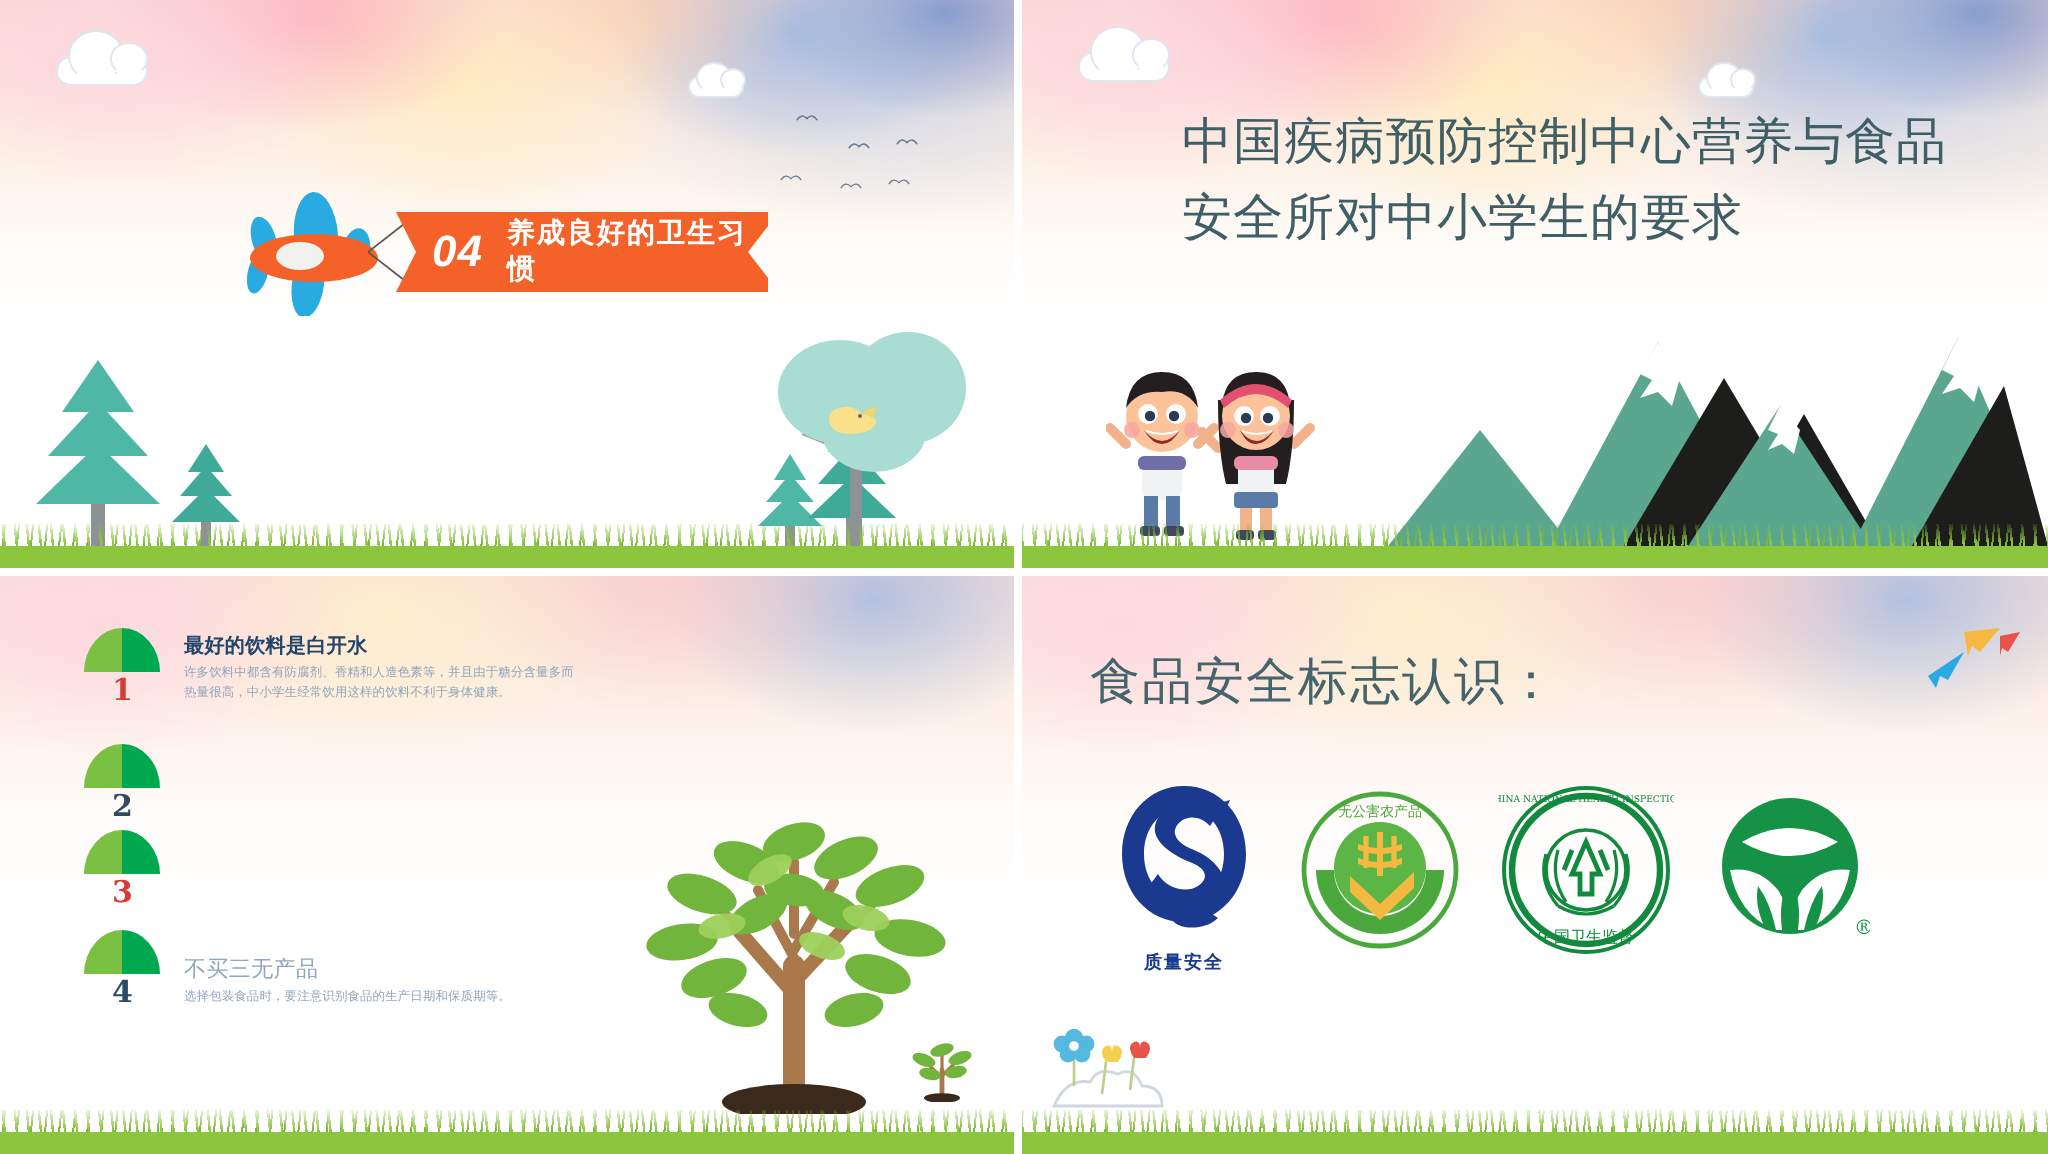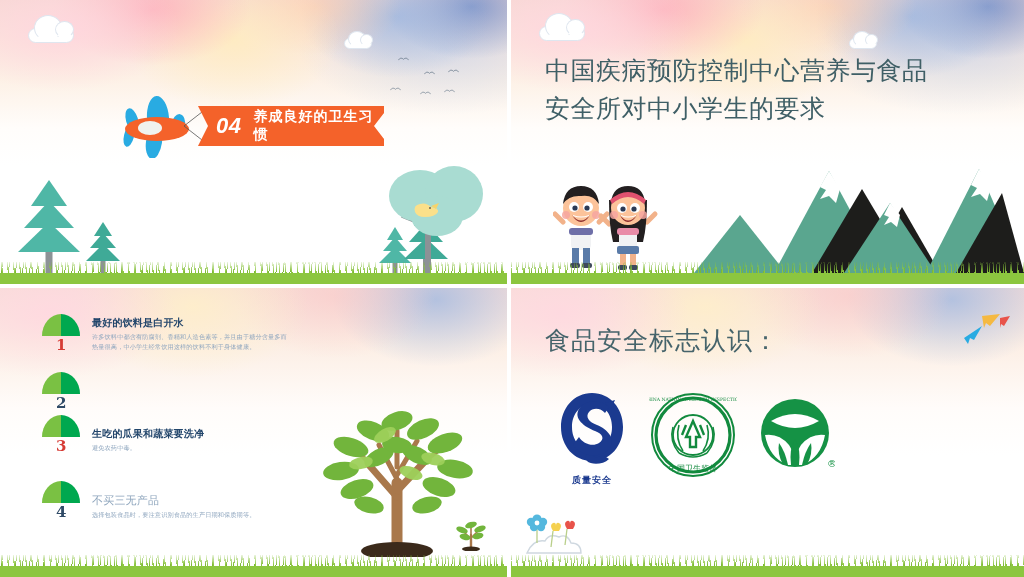--- a/index.html
+++ b/index.html
@@ -94,21 +94,21 @@
   .round-tree{position:absolute;}
   .round-tree .canopy{position:absolute;border-radius:50%;background:#a9dcd2;}
   .round-tree .stick{position:absolute;background:#8c9296;}
 
   
   .title2{
     position:absolute;left:36px;top:52px;right:24px;
     color:#3f5f66;font-size:25px;line-height:1.5;letter-spacing:.5px;
     font-family:"DejaVu Sans","Liberation Sans",sans-serif;
   }
-  .title2 .ln{display:block;}
+  .title2 .ln{display:block;margin-left:46px;}
 
   
   .kids{position:absolute;left:44px;bottom:14px;width:116px;height:92px;}
 
   
   .mtns{position:absolute;right:0;bottom:11px;width:330px;height:110px;}
 
   
   .list{position:absolute;left:42px;top:28px;width:250px;}
   .item{position:relative;margin-bottom:21px;display:flex;gap:4px;}
@@ -362,24 +362,20 @@
       </div>
 
       <div class="item" style="margin-bottom:28px;">
         <div class="fanwrap">
           <div class="fan">
               <div class="half l"></div>
               <div class="half r"></div>
             </div>
           <div class="idx red">3</div>
         </div>
-        <div class="txtcol" style="padding-top:12px;">
-          <p class="h">生吃的瓜果和蔬菜要洗净</p>
-          <p class="p">避免农药中毒。</p>
-        </div>
       </div>
 
       <div class="item">
         <div class="fanwrap">
           <div class="fan">
               <div class="half l"></div>
               <div class="half r"></div>
             </div>
           <div class="idx navy">4</div>
         </div>
@@ -464,20 +460,36 @@
         <svg width="78" height="82" viewBox="0 0 78 82">
           <path d="M39 6 C21 6 8 21 8 40 C8 59 21 74 39 74 C57 74 70 59 70 40 C70 21 57 6 39 6 Z
                    M39 17 C51 17 59 27 59 40 C59 53 51 63 39 63 C27 63 19 53 19 40 C19 27 27 17 39 17 Z" fill="#1b3a8f"></path>
           <path d="M40 62 C34 66 30 70 34 74 C38 78 50 78 56 72 L50 68 C46 71 40 71 40 68 Z" fill="#1b3a8f"></path>
           <path d="M56 20 C48 12 32 12 26 22 C20 32 32 40 42 44 C50 47 52 52 46 56 C40 60 30 57 26 50 L20 58 C28 70 48 72 56 62 C64 52 54 42 44 38 C36 35 32 30 36 25 C40 20 48 21 52 26 Z" fill="#1b3a8f"></path>
           <path d="M52 16 L62 13 L58 22 Z" fill="#1b3a8f"></path>
         </svg>
         <div class="logo-cap">质量安全</div>
       </div>
 
+      <div class="logo">
+        <svg width="82" height="82" viewBox="0 0 82 82">
+          <circle cx="41" cy="41" r="38" fill="none" stroke="#4aa83c" stroke-width="2.4"></circle>
+          <path d="M9 41 A32 32 0 0 0 73 41 L64 41 A23 23 0 0 1 18 41 Z" fill="#4aa83c"></path>
+          <circle cx="41" cy="40" r="23" fill="#5cb646"></circle>
+          <g fill="#f5b942">
+            <path d="M41 22 L41 44" stroke="#f5b942" stroke-width="3"></path>
+            <path d="M34 24 L34 40" stroke="#f5b942" stroke-width="2.6"></path>
+            <path d="M48 24 L48 40" stroke="#f5b942" stroke-width="2.6"></path>
+            <path d="M30 28 Q41 32 52 28 L52 31 Q41 35 30 31 Z"></path>
+            <path d="M30 35 Q41 39 52 35 L52 38 Q41 42 30 38 Z"></path>
+            <path d="M26 44 L41 58 L58 42 L58 50 L41 66 L26 52 Z"></path>
+          </g>
+          <text x="41" y="14" font-size="7" fill="#4aa83c" text-anchor="middle" font-family="'DejaVu Serif',serif">无公害农产品</text>
+        </svg>
+      </div>
 
       <div class="logo">
         <svg width="88" height="88" viewBox="0 0 88 88">
           <circle cx="44" cy="44" r="41" fill="none" stroke="#128a3e" stroke-width="2"></circle>
           <circle cx="44" cy="44" r="37" fill="none" stroke="#128a3e" stroke-width="3.2"></circle>
           <circle cx="44" cy="44" r="20" fill="none" stroke="#128a3e" stroke-width="1.8"></circle>
           <path d="M44 30 L37 46 L41 46 L41 56 L47 56 L47 46 L51 46 Z M37 34 L33 44 M51 34 L55 44" stroke="#128a3e" stroke-width="2.4" fill="none"></path>
           <g stroke="#128a3e" stroke-width="1.6" fill="none">
             <path d="M24 36 Q20 50 30 62 M30 34 Q26 48 34 60 M64 36 Q68 50 58 62 M58 34 Q62 48 54 60"></path>
             <path d="M30 62 Q44 70 58 62"></path>

